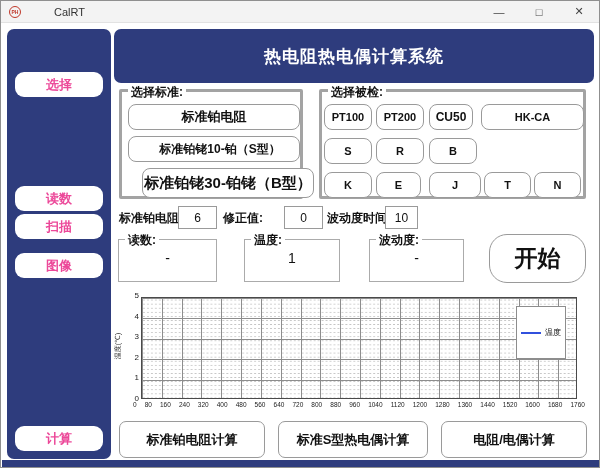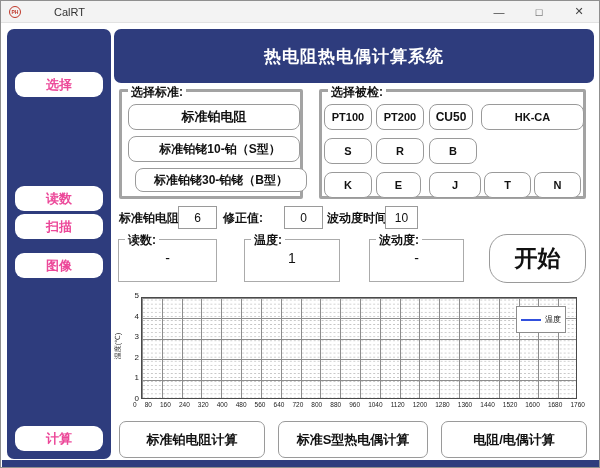--- a/index.html
+++ b/index.html
@@ -41,21 +41,21 @@
   #chart { position:absolute; left:116px; top:292px; width:470px; height:122px; }
   #plot { position:absolute; left:24px; top:4px; width:436px; height:102px; border:1px solid #4a4a4a; background-color:#ffffff;
     background-image:
       repeating-linear-gradient(to right, #8d8d8d 0 1px, transparent 1px 19.82px),
       repeating-linear-gradient(to bottom, #8d8d8d 0 1px, transparent 1px 20.4px),
       radial-gradient(circle, #c4c4c4 0.6px, transparent 0.75px);
     background-size:auto, auto, 3.97px 4.08px; }
   #y-ticks { position:absolute; left:2px; top:-2px; width:20px; height:112px; display:flex; flex-direction:column-reverse; justify-content:space-between; align-items:flex-end; font-size:8px; color:#222; }
   #x-ticks { position:absolute; left:16px; top:108px; width:452px; display:flex; justify-content:space-between; font-size:6.5px; color:#222; }
   #y-axis-label { position:absolute; left:-12px; top:48px; font-size:7px; color:#222; transform:rotate(-90deg); white-space:nowrap; }
-  #legend { position:absolute; right:10px; top:8px; background:#fff; border:1px solid #8d8d8d; display:flex; align-items:center; gap:4px; padding:7px 4px; }
+  #legend { position:absolute; right:10px; top:8px; background:#fff; border:1px solid #8d8d8d; display:flex; align-items:center; gap:4px; padding:20px 4px; }
   #legend .legend-line { width:20px; height:0; border-top:2px solid #3150dd; }
   #legend .legend-text { font-size:8px; color:#111; }
 
   
   .bottom-btn { top:420px; height:37px; font-size:13px; border-radius:7px; }
   #bottom-strip { position:absolute; left:1px; top:459px; width:598px; height:7px; background:#2e3c7d; }
 </style>
 </head>
 <body>
 
@@ -80,21 +80,21 @@
   </div>
 
   <div id="header">
     <div class="title">热电阻热电偶计算系统</div>
   </div>
 
   <div class="groupbox" style="left:118px; top:88px; width:184px; height:110px;">
     <div class="group-label">选择标准:</div>
     <div class="btn" style="left:6px; top:12px; width:172px; height:26px; font-size:13px;">标准铂电阻</div>
     <div class="btn" style="left:6px; top:44px; width:172px; height:26px; font-size:12px;padding-left:12px;">标准铂铑10-铂（S型）</div>
-    <div class="btn" style="left:13px; top:76px; width:172px; height:24px; font-size:12px;">标准铂铑30-铂铑（B型）</div>
+    <div class="btn" style="left:20px; top:76px; width:172px; height:30px; font-size:15px;">标准铂铑30-铂铑（B型）</div>
   </div>
 
   <div class="groupbox" style="left:318px; top:88px; width:267px; height:110px;">
     <div class="group-label">选择被检:</div>
     <div class="btn" style="left:2px;  top:12px; width:48px;  height:26px; font-size:11px;">PT100</div>
     <div class="btn" style="left:54px; top:12px; width:48px;  height:26px; font-size:11px;">PT200</div>
     <div class="btn" style="left:107px;top:12px; width:44px;  height:26px; font-size:12px;border-radius:8px;">CU50</div>
     <div class="btn" style="left:159px;top:12px; width:103px; height:26px; font-size:11px;">HK-CA</div>
     <div class="btn" style="left:2px;  top:46px; width:48px;  height:26px; font-size:11px;">S</div>
     <div class="btn" style="left:54px; top:46px; width:48px;  height:26px; font-size:11px;">R</div>

